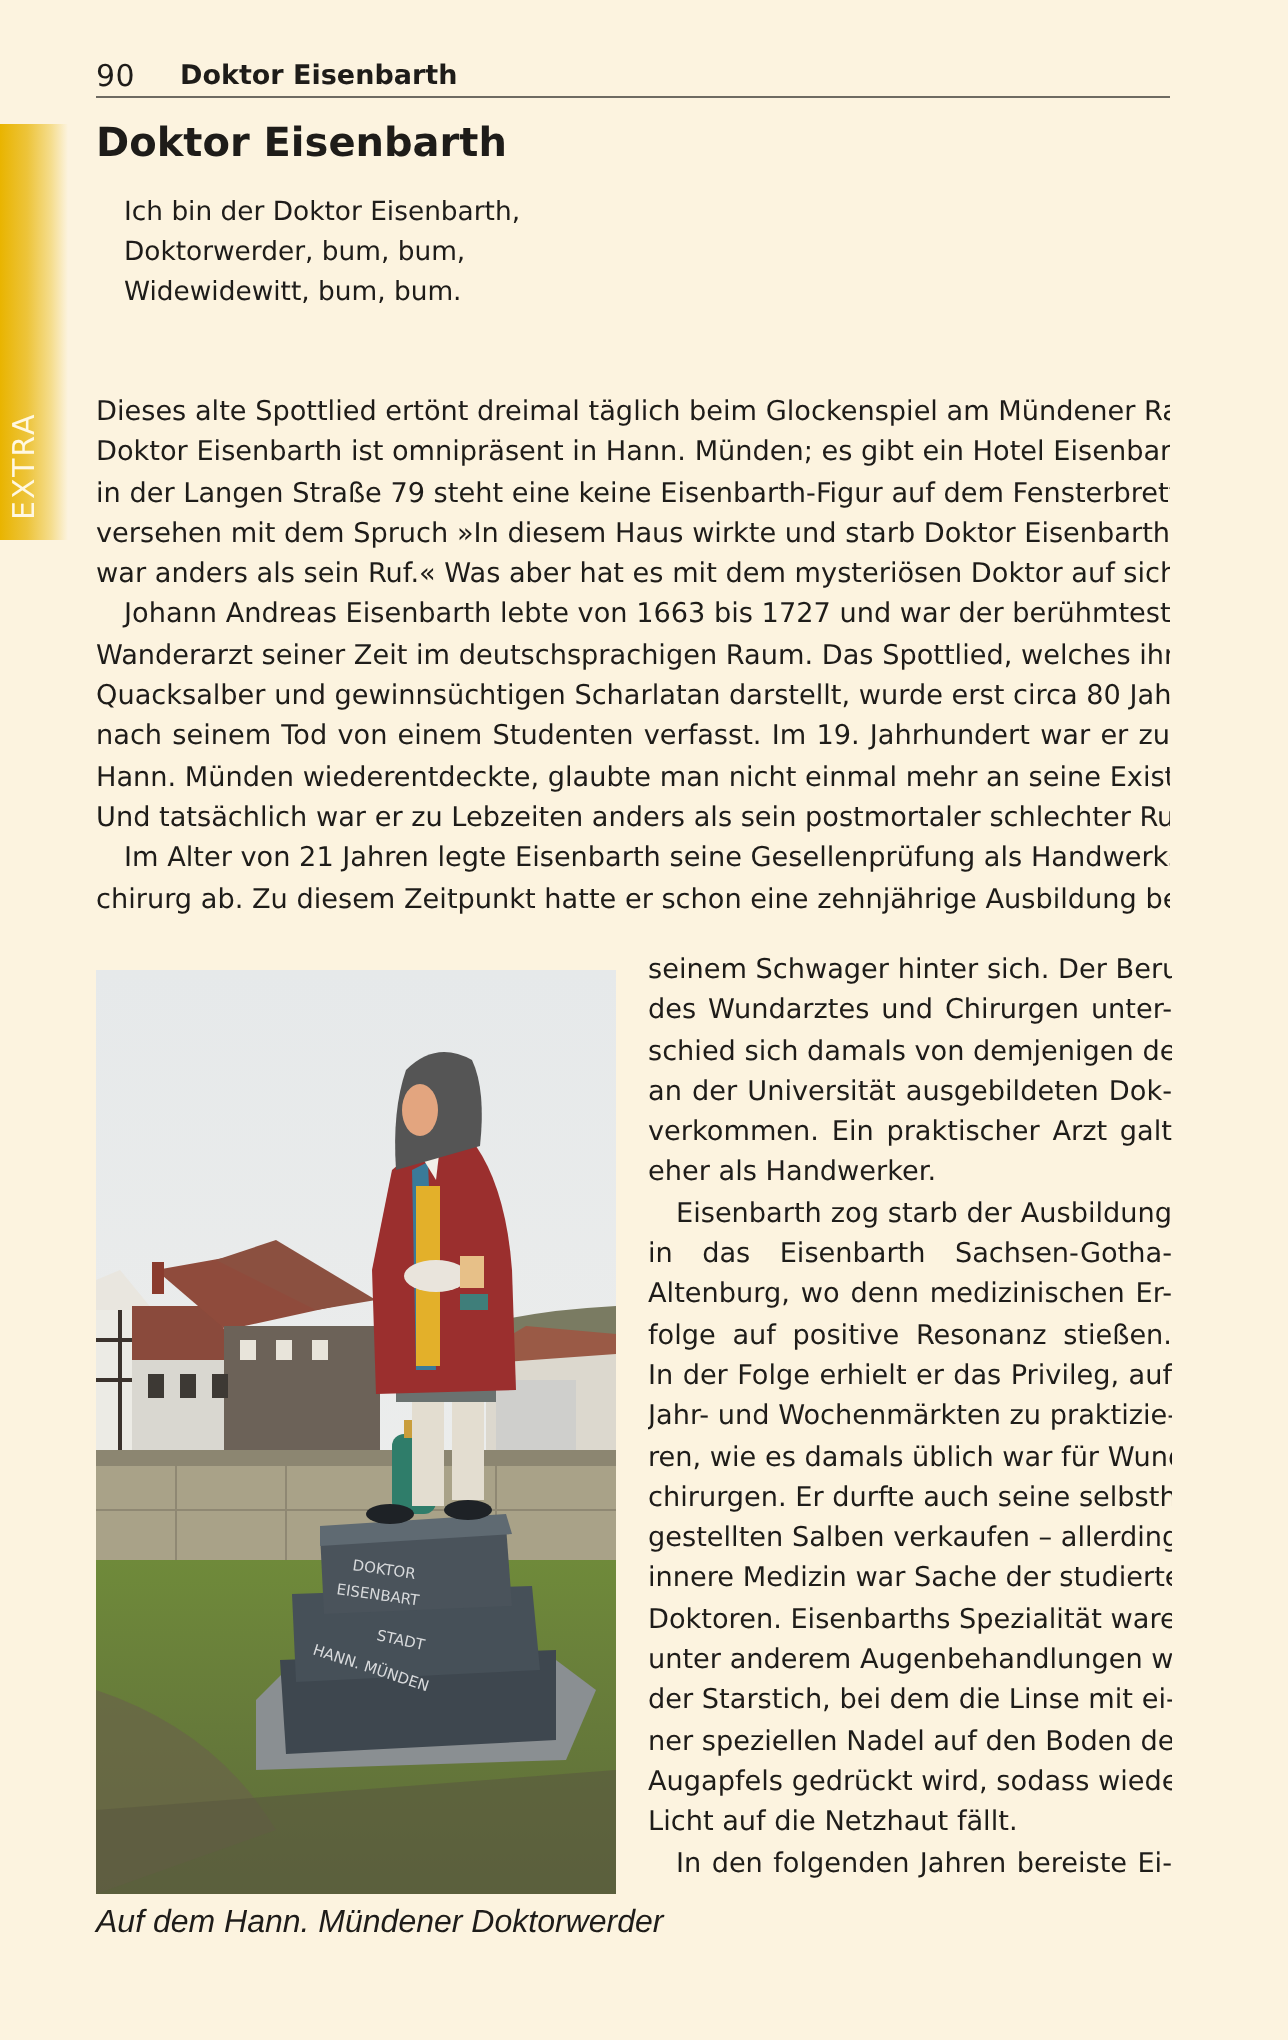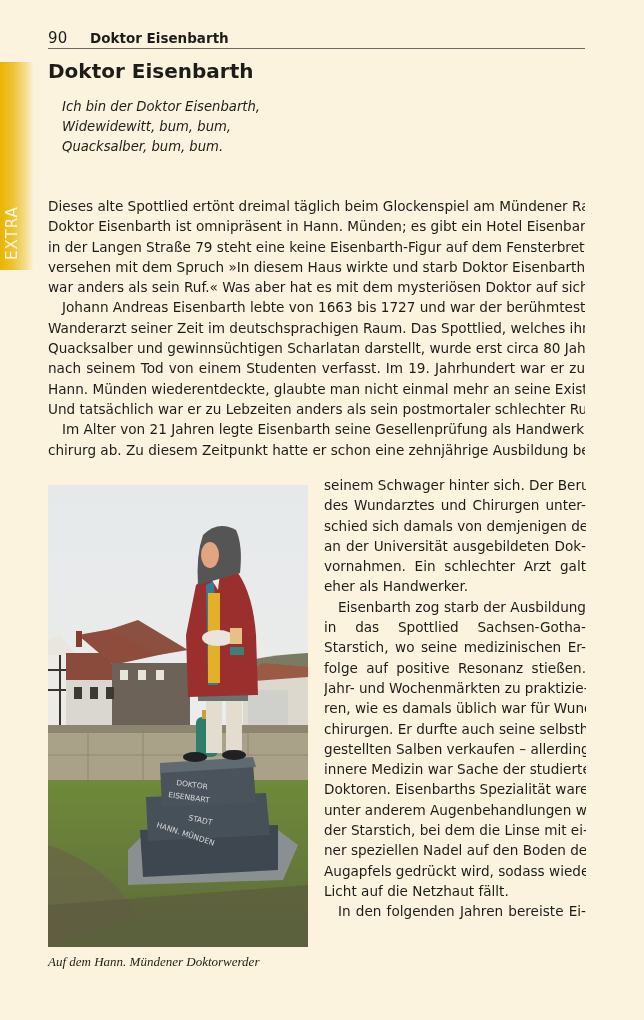--- a/index.html
+++ b/index.html
@@ -33,21 +33,21 @@
       white-space: nowrap;
     }
 
     .title {
       position: absolute; left: 48px; top: 58px;
       font-size: 20px; font-weight: bold; margin: 0; line-height: 26px;
     }
 
     .verse {
       position: absolute; left: 62px; top: 97px;
-      font-style: italic; font-size: 13.2px; line-height: 20px;
+      font-size: 13.2px; line-height: 20px;
     }
     .verse div { white-space: nowrap; }
 
     .text { font-size: 13.6px; line-height: 20.3px; }
     .line { white-space: nowrap; text-align: justify; text-align-last: justify; }
     .line.last { text-align-last: left; }
     .indent { padding-left: 14px; }
 
     .body-full { position: absolute; left: 48px; top: 196px; width: 537px; }
     .line { display: block; height: 20.3px; overflow: hidden; }
@@ -55,44 +55,44 @@
     .body-right { position: absolute; left: 324px; top: 475px; width: 262px; }
 
     
     .photo {
       position: absolute; left: 48px; top: 485px; width: 260px; height: 462px;
       overflow: hidden; background: #e8eaea;
     }
     .photo svg { display: block; }
     .caption {
       position: absolute; left: 48px; top: 953px;
-      font-family: Liberation Serif, serif;
-      font-style: italic; font-size: 13px; line-height: 18px; white-space: nowrap;
+      font-family: Liberation Sans, sans-serif;
+      font-style: italic; font-size: 16px; line-height: 18px; white-space: nowrap;
     }
   </style>
 </head>
 <body>
 
 <div class="page">
 
   <div class="running-head">
     <span class="pagenum">90</span>
     <span class="runtitle">Doktor Eisenbarth</span>
   </div>
 
   <div class="side-tab">
     <span class="side-tab-label">EXTRA</span>
   </div>
 
   <h1 class="title">Doktor Eisenbarth</h1>
 
   <div class="verse">
     <div>Ich bin der Doktor Eisenbarth,</div>
-    <div>Widewidewitt, bum, bum,</div>
-    <div>Quacksalber, bum, bum.</div>
+    <div>Doktorwerder, bum, bum,</div>
+    <div>Widewidewitt, bum, bum.</div>
   </div>
 
   <div class="body-full text">
     <span class="line">Dieses alte Spottlied ertönt dreimal täglich beim Glockenspiel am Mündener Rathaus.</span>
     <span class="line">Doktor Eisenbarth ist omnipräsent in Hann. Münden; es gibt ein Hotel Eisenbart,</span>
     <span class="line">in der Langen Straße 79 steht eine keine Eisenbarth-Figur auf dem Fensterbrett,</span>
     <span class="line">versehen mit dem Spruch »In diesem Haus wirkte und starb Doktor Eisenbarth. Er</span>
     <span class="line last">war anders als sein Ruf.« Was aber hat es mit dem mysteriösen Doktor auf sich?</span>
     <span class="line indent">Johann Andreas Eisenbarth lebte von 1663 bis 1727 und war der berühmteste</span>
     <span class="line">Wanderarzt seiner Zeit im deutschsprachigen Raum. Das Spottlied, welches ihn als</span>
@@ -102,26 +102,27 @@
     <span class="line last">Und tatsächlich war er zu Lebzeiten anders als sein postmortaler schlechter Ruf.</span>
     <span class="line indent">Im Alter von 21 Jahren legte Eisenbarth seine Gesellenprüfung als Handwerks-</span>
     <span class="line">chirurg ab. Zu diesem Zeitpunkt hatte er schon eine zehnjährige Ausbildung bei</span>
   </div>
 
   <div class="body-right text">
     <span class="line">seinem Schwager hinter sich. Der Beruf</span>
     <span class="line">des Wundarztes und Chirurgen unter-</span>
     <span class="line">schied sich damals von demjenigen der</span>
     <span class="line">an der Universität ausgebildeten Dok-</span>
-    <span class="line">vornahmen. Ein schlechter Arzt galt</span>
+    <span class="line">verkommen. Ein praktischer Arzt galt</span>
     <span class="line last">eher als Handwerker.</span>
     <span class="line indent">Eisenbarth zog starb der Ausbildung</span>
-    <span class="line">in das Spottlied Sachsen-Gotha-</span>
-    <span class="line">Starstich, wo seine medizinischen Er-</span>
+    <span class="line">in das Eisenbarth Sachsen-Gotha-</span>
+    <span class="line">Altenburg, wo denn medizinischen Er-</span>
     <span class="line">folge auf positive Resonanz stießen.</span>
+    <span class="line">In der Folge erhielt er das Privileg, auf</span>
     <span class="line">Jahr- und Wochenmärkten zu praktizie-</span>
     <span class="line">ren, wie es damals üblich war für Wund-</span>
     <span class="line">chirurgen. Er durfte auch seine selbsther-</span>
     <span class="line">gestellten Salben verkaufen – allerdings</span>
     <span class="line">innere Medizin war Sache der studierten</span>
     <span class="line">Doktoren. Eisenbarths Spezialität waren</span>
     <span class="line">unter anderem Augenbehandlungen wie</span>
     <span class="line">der Starstich, bei dem die Linse mit ei-</span>
     <span class="line">ner speziellen Nadel auf den Boden des</span>
     <span class="line">Augapfels gedrückt wird, sodass wieder</span>

